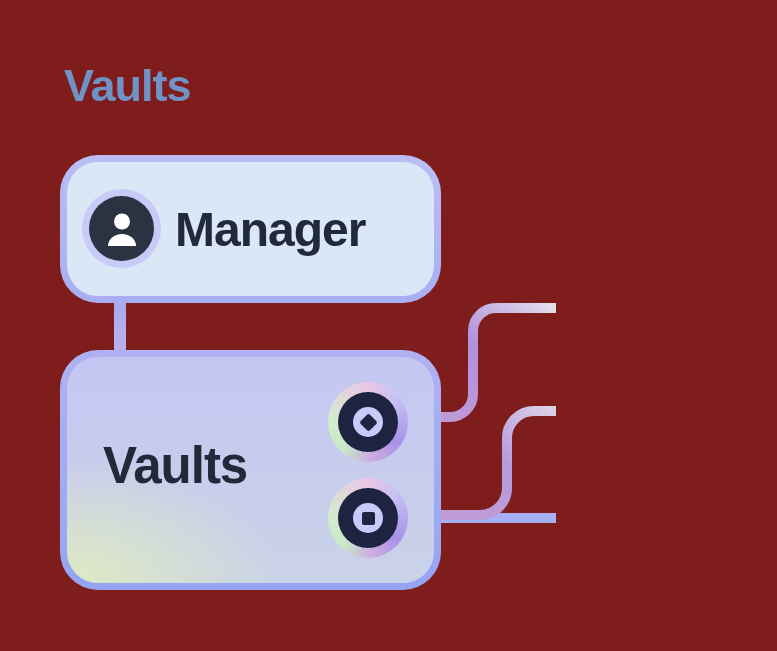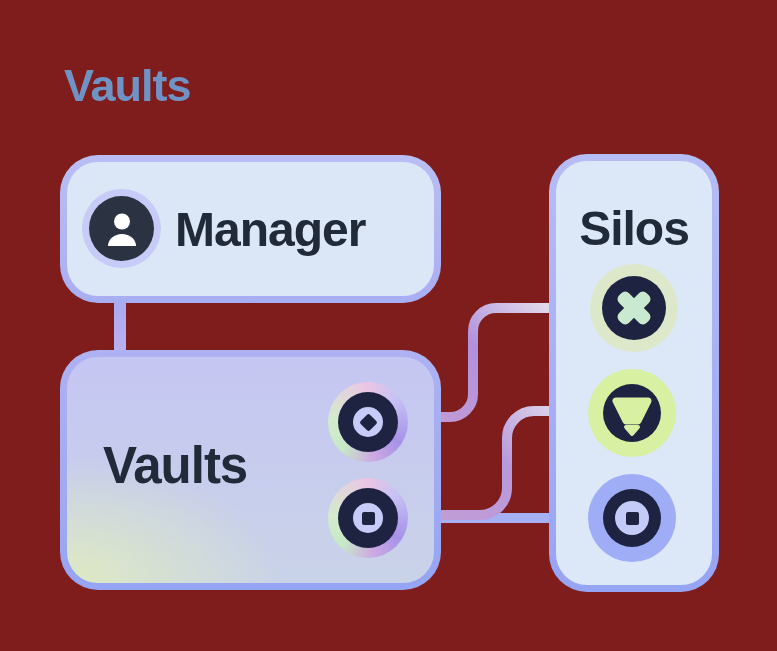--- a/index.html
+++ b/index.html
@@ -120,46 +120,14 @@
     </div>
     <div class="coin coin2">
       <div class="coin-navy">
           <div class="coin-light">
             <div class="glyph-square"></div>
           </div>
         </div>
     </div>
   </div>
 
-  <div class="box-border silos">
-    <div class="box-inner silos-inner"></div>
-    <div class="box-label silos-label">Silos</div>
-
-    <div class="token token1">
-      <div class="token-navy-lg">
-        <svg width="46" height="46" viewBox="-23 -23 46 46">
-          <g transform="rotate(45)" fill="#c9ead0">
-            <rect x="-7" y="-19.5" width="14" height="39" rx="5.5"></rect>
-            <rect x="-19.5" y="-7" width="39" height="14" rx="5.5"></rect>
-          </g>
-        </svg>
-      </div>
-    </div>
-
-    <div class="token token2">
-      <div class="token-navy">
-        <svg width="50" height="50" viewBox="-25 -25 50 50">
-          <path d="M -16,-12 L 16,-12 L 6,8 L -6,8 Z" fill="#d8f0a2" stroke="#d8f0a2" stroke-width="7" stroke-linejoin="round"></path>
-          <path d="M -6,14 L 6,14 L 0,21 Z" fill="#d8f0a2" stroke="#d8f0a2" stroke-width="4" stroke-linejoin="round"></path>
-        </svg>
-      </div>
-    </div>
-
-    <div class="token token3">
-      <div class="token-navy">
-          <div class="token-light">
-            <div class="glyph-square"></div>
-          </div>
-        </div>
-    </div>
-  </div>
 
 </div>
 
 </body></html>

